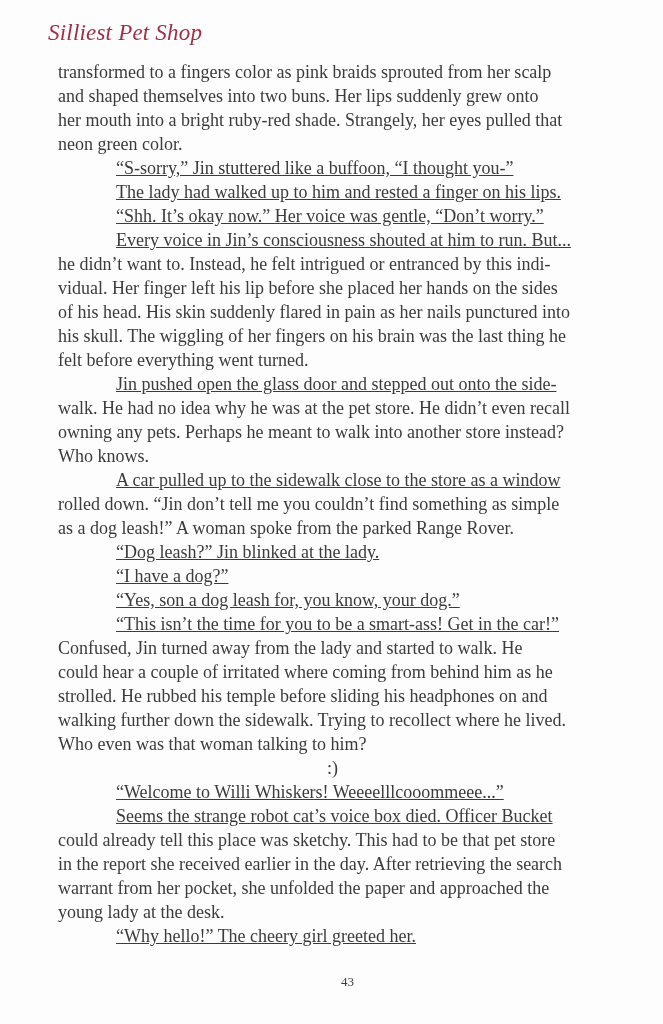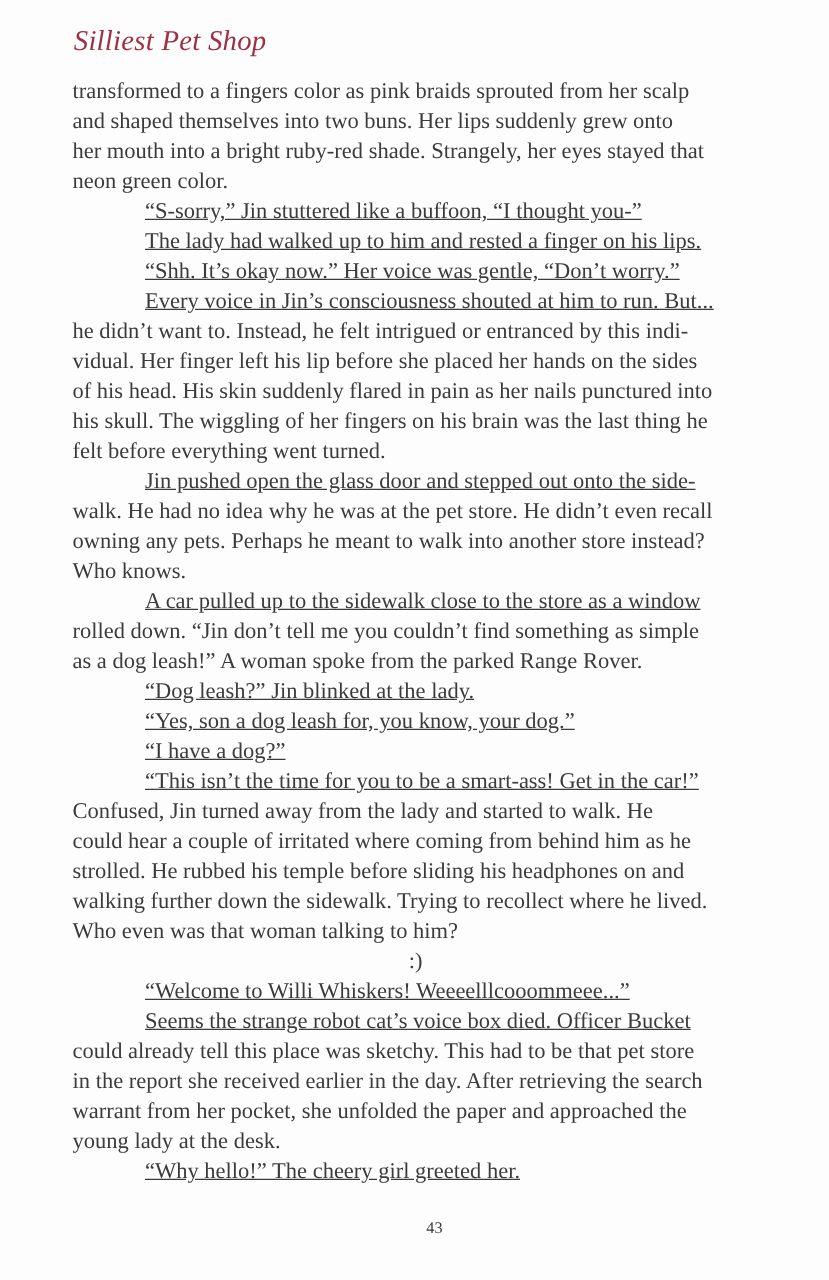--- a/index.html
+++ b/index.html
@@ -10,21 +10,21 @@
   .book-page {
     position: relative;
     width: 663px;
     height: 1024px;
     background: #fdfdfd;
     overflow: hidden;
     font-family: "Liberation Serif", serif;
   }
   .chapter-title {
     position: absolute;
-    left: 59px;
+    left: 48px;
     top: 20px;
     font-size: 23px;
     line-height: 26px;
     font-style: italic;
     font-weight: 500;
     color: #9e2f44;
     letter-spacing: 0.2px;
   }
   .body-text {
     position: absolute;
@@ -61,41 +61,41 @@
 </style>
 </head>
 <body>
 
 <div class="book-page">
   <div class="chapter-title">Silliest Pet Shop</div>
 
   <div class="body-text">
       <div class="line">transformed to a fingers color as pink braids sprouted from her scalp</div>
       <div class="line">and shaped themselves into two buns. Her lips suddenly grew onto</div>
-      <div class="line">her mouth into a bright ruby-red shade. Strangely, her eyes stayed that</div>
+      <div class="line">her mouth into a bright ruby-red shade. Strangely, her eyes pulled that</div>
       <div class="line">neon green color.</div>
       <div class="line indent">“S-sorry,” Jin stuttered like a buffoon, “I thought you-”</div>
       <div class="line indent">The lady had walked up to him and rested a finger on his lips.</div>
       <div class="line indent">“Shh. It’s okay now.” Her voice was gentle, “Don’t worry.”</div>
       <div class="line indent">Every voice in Jin’s consciousness shouted at him to run. But...</div>
       <div class="line">he didn’t want to. Instead, he felt intrigued or entranced by this indi-</div>
       <div class="line">vidual. Her finger left his lip before she placed her hands on the sides</div>
       <div class="line">of his head. His skin suddenly flared in pain as her nails punctured into</div>
       <div class="line">his skull. The wiggling of her fingers on his brain was the last thing he</div>
       <div class="line">felt before everything went turned.</div>
       <div class="line indent">Jin pushed open the glass door and stepped out onto the side-</div>
       <div class="line">walk. He had no idea why he was at the pet store. He didn’t even recall</div>
       <div class="line">owning any pets. Perhaps he meant to walk into another store instead?</div>
       <div class="line">Who knows.</div>
       <div class="line indent">A car pulled up to the sidewalk close to the store as a window</div>
       <div class="line">rolled down. “Jin don’t tell me you couldn’t find something as simple</div>
       <div class="line">as a dog leash!” A woman spoke from the parked Range Rover.</div>
       <div class="line indent">“Dog leash?” Jin blinked at the lady.</div>
+      <div class="line indent">“I have a dog?”</div>
       <div class="line indent">“Yes, son a dog leash for, you know, your dog.”</div>
-      <div class="line indent">“I have a dog?”</div>
       <div class="line indent">“This isn’t the time for you to be a smart-ass! Get in the car!”</div>
       <div class="line">Confused, Jin turned away from the lady and started to walk. He</div>
       <div class="line">could hear a couple of irritated where coming from behind him as he</div>
       <div class="line">strolled. He rubbed his temple before sliding his headphones on and</div>
       <div class="line">walking further down the sidewalk. Trying to recollect where he lived.</div>
       <div class="line">Who even was that woman talking to him?</div>
       <div class="line center">:)</div>
       <div class="line indent">“Welcome to Willi Whiskers! Weeeelllcooommeee...”</div>
       <div class="line indent">Seems the strange robot cat’s voice box died. Officer Bucket</div>
       <div class="line">could already tell this place was sketchy. This had to be that pet store</div>

